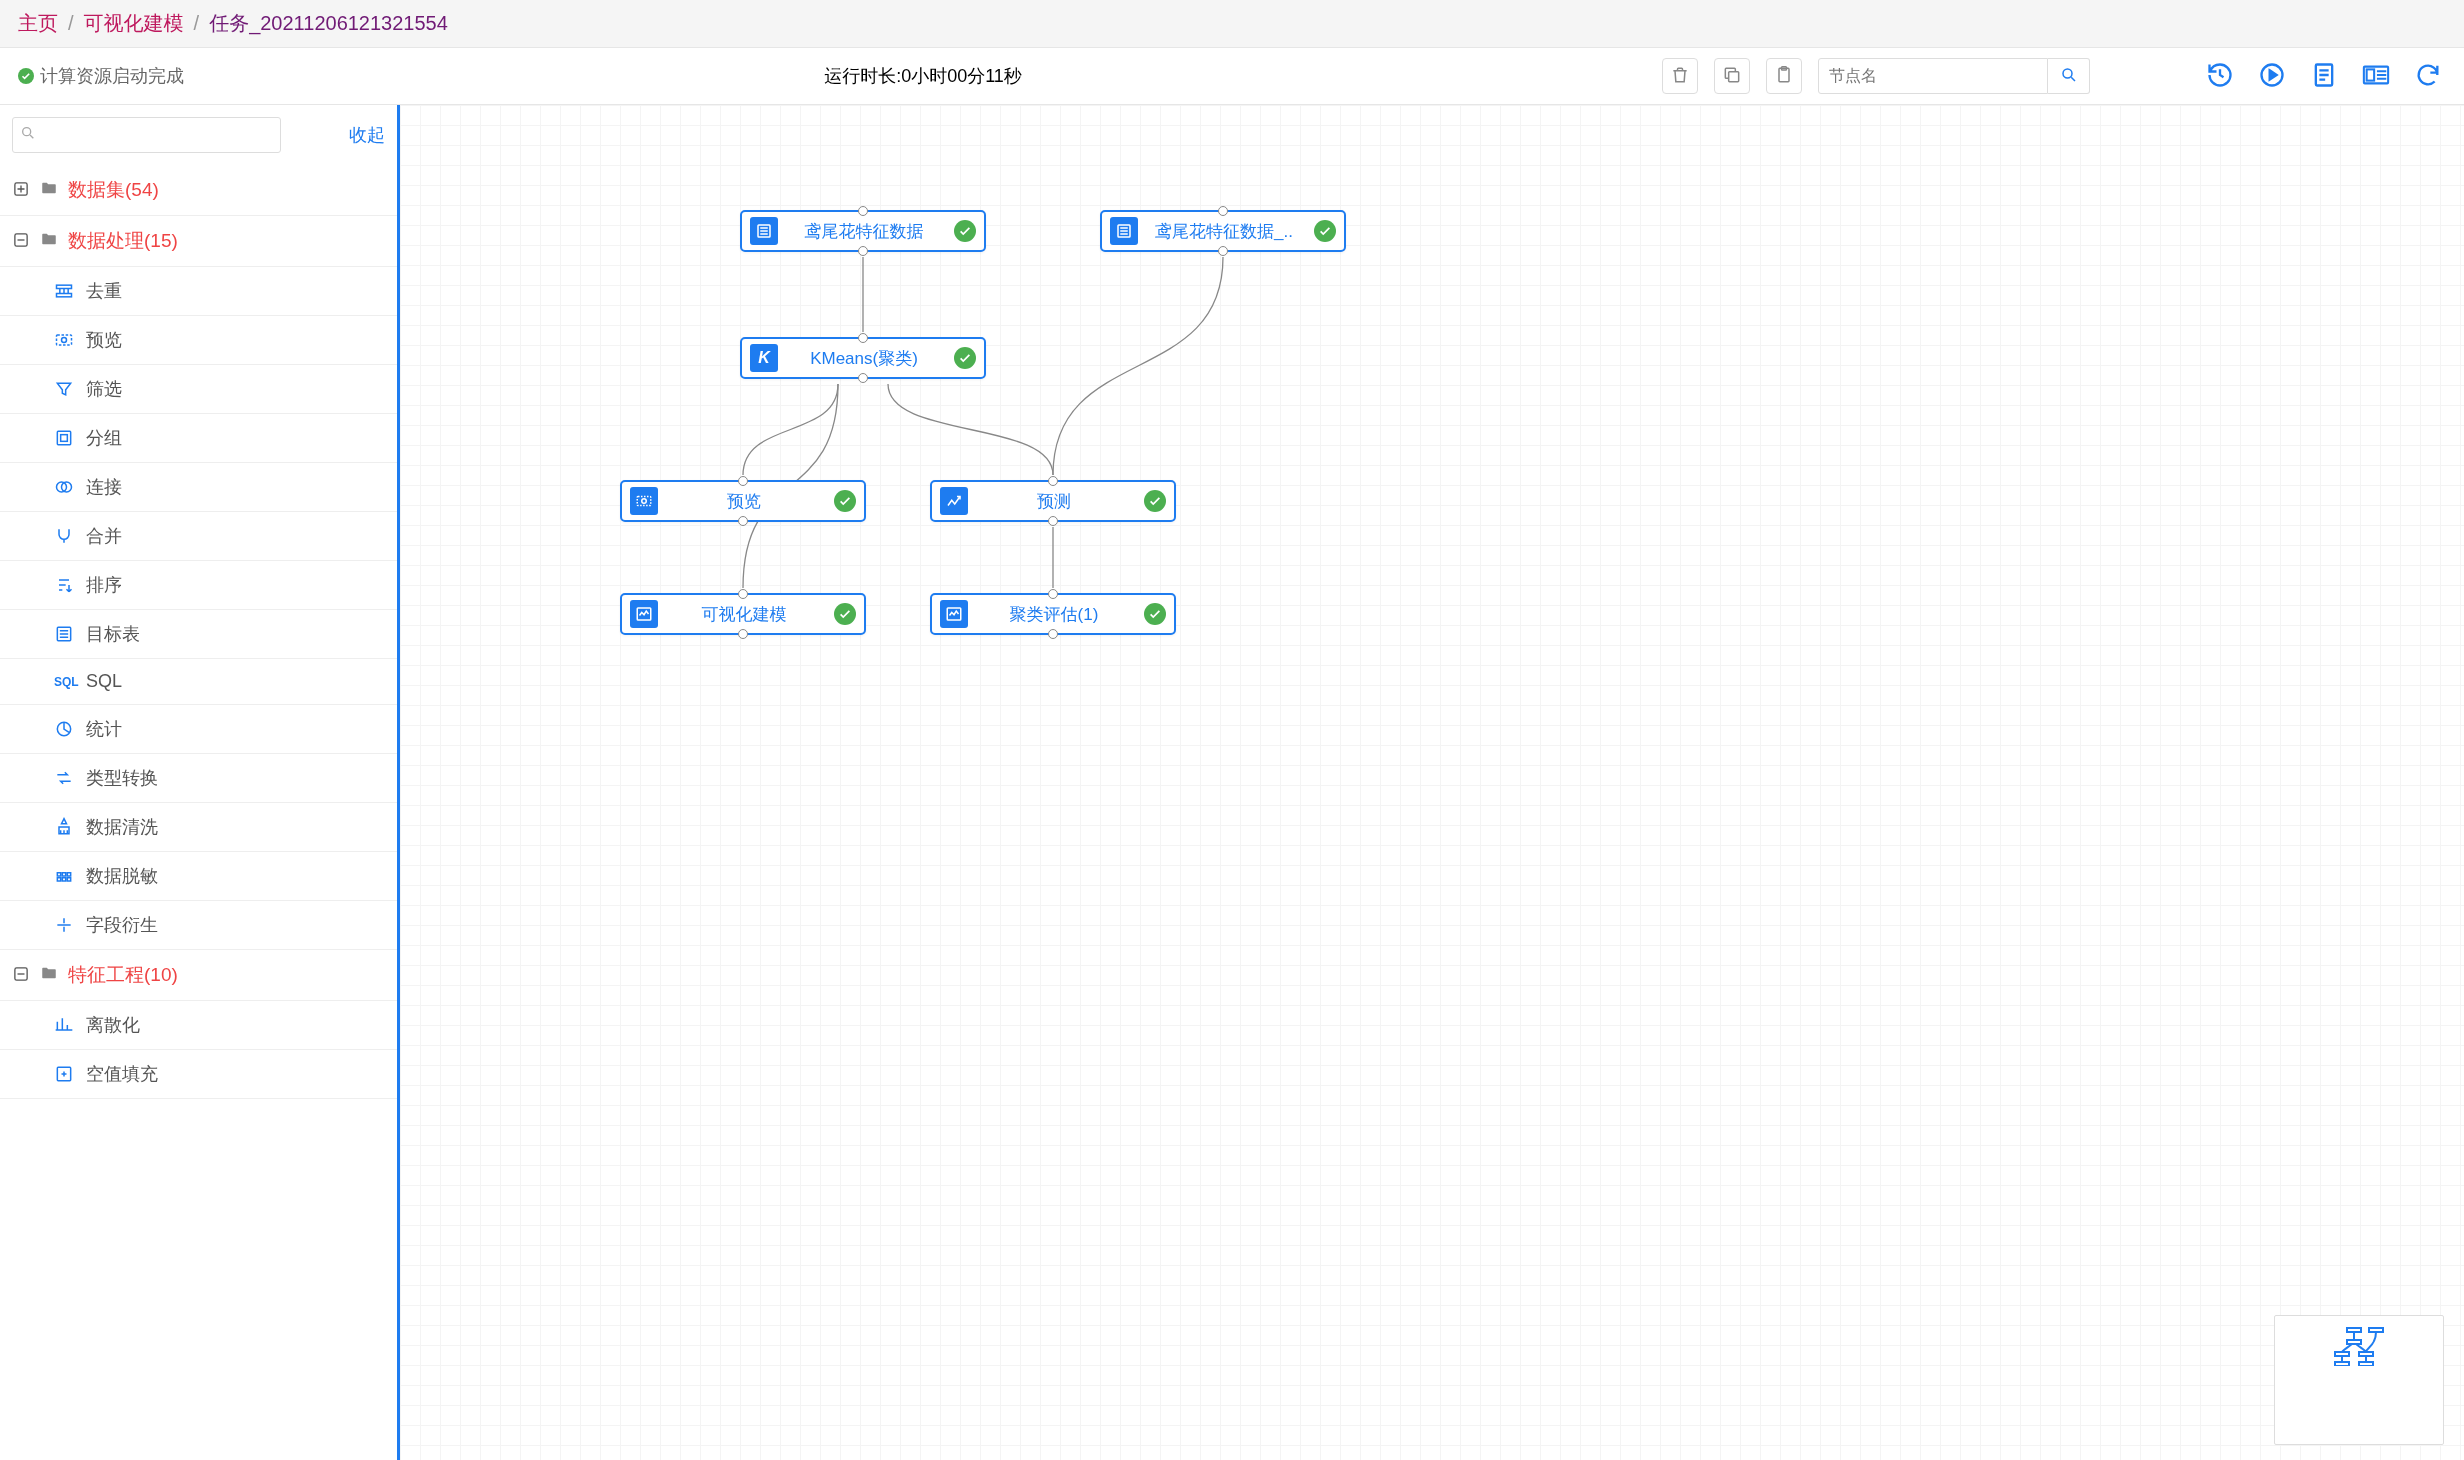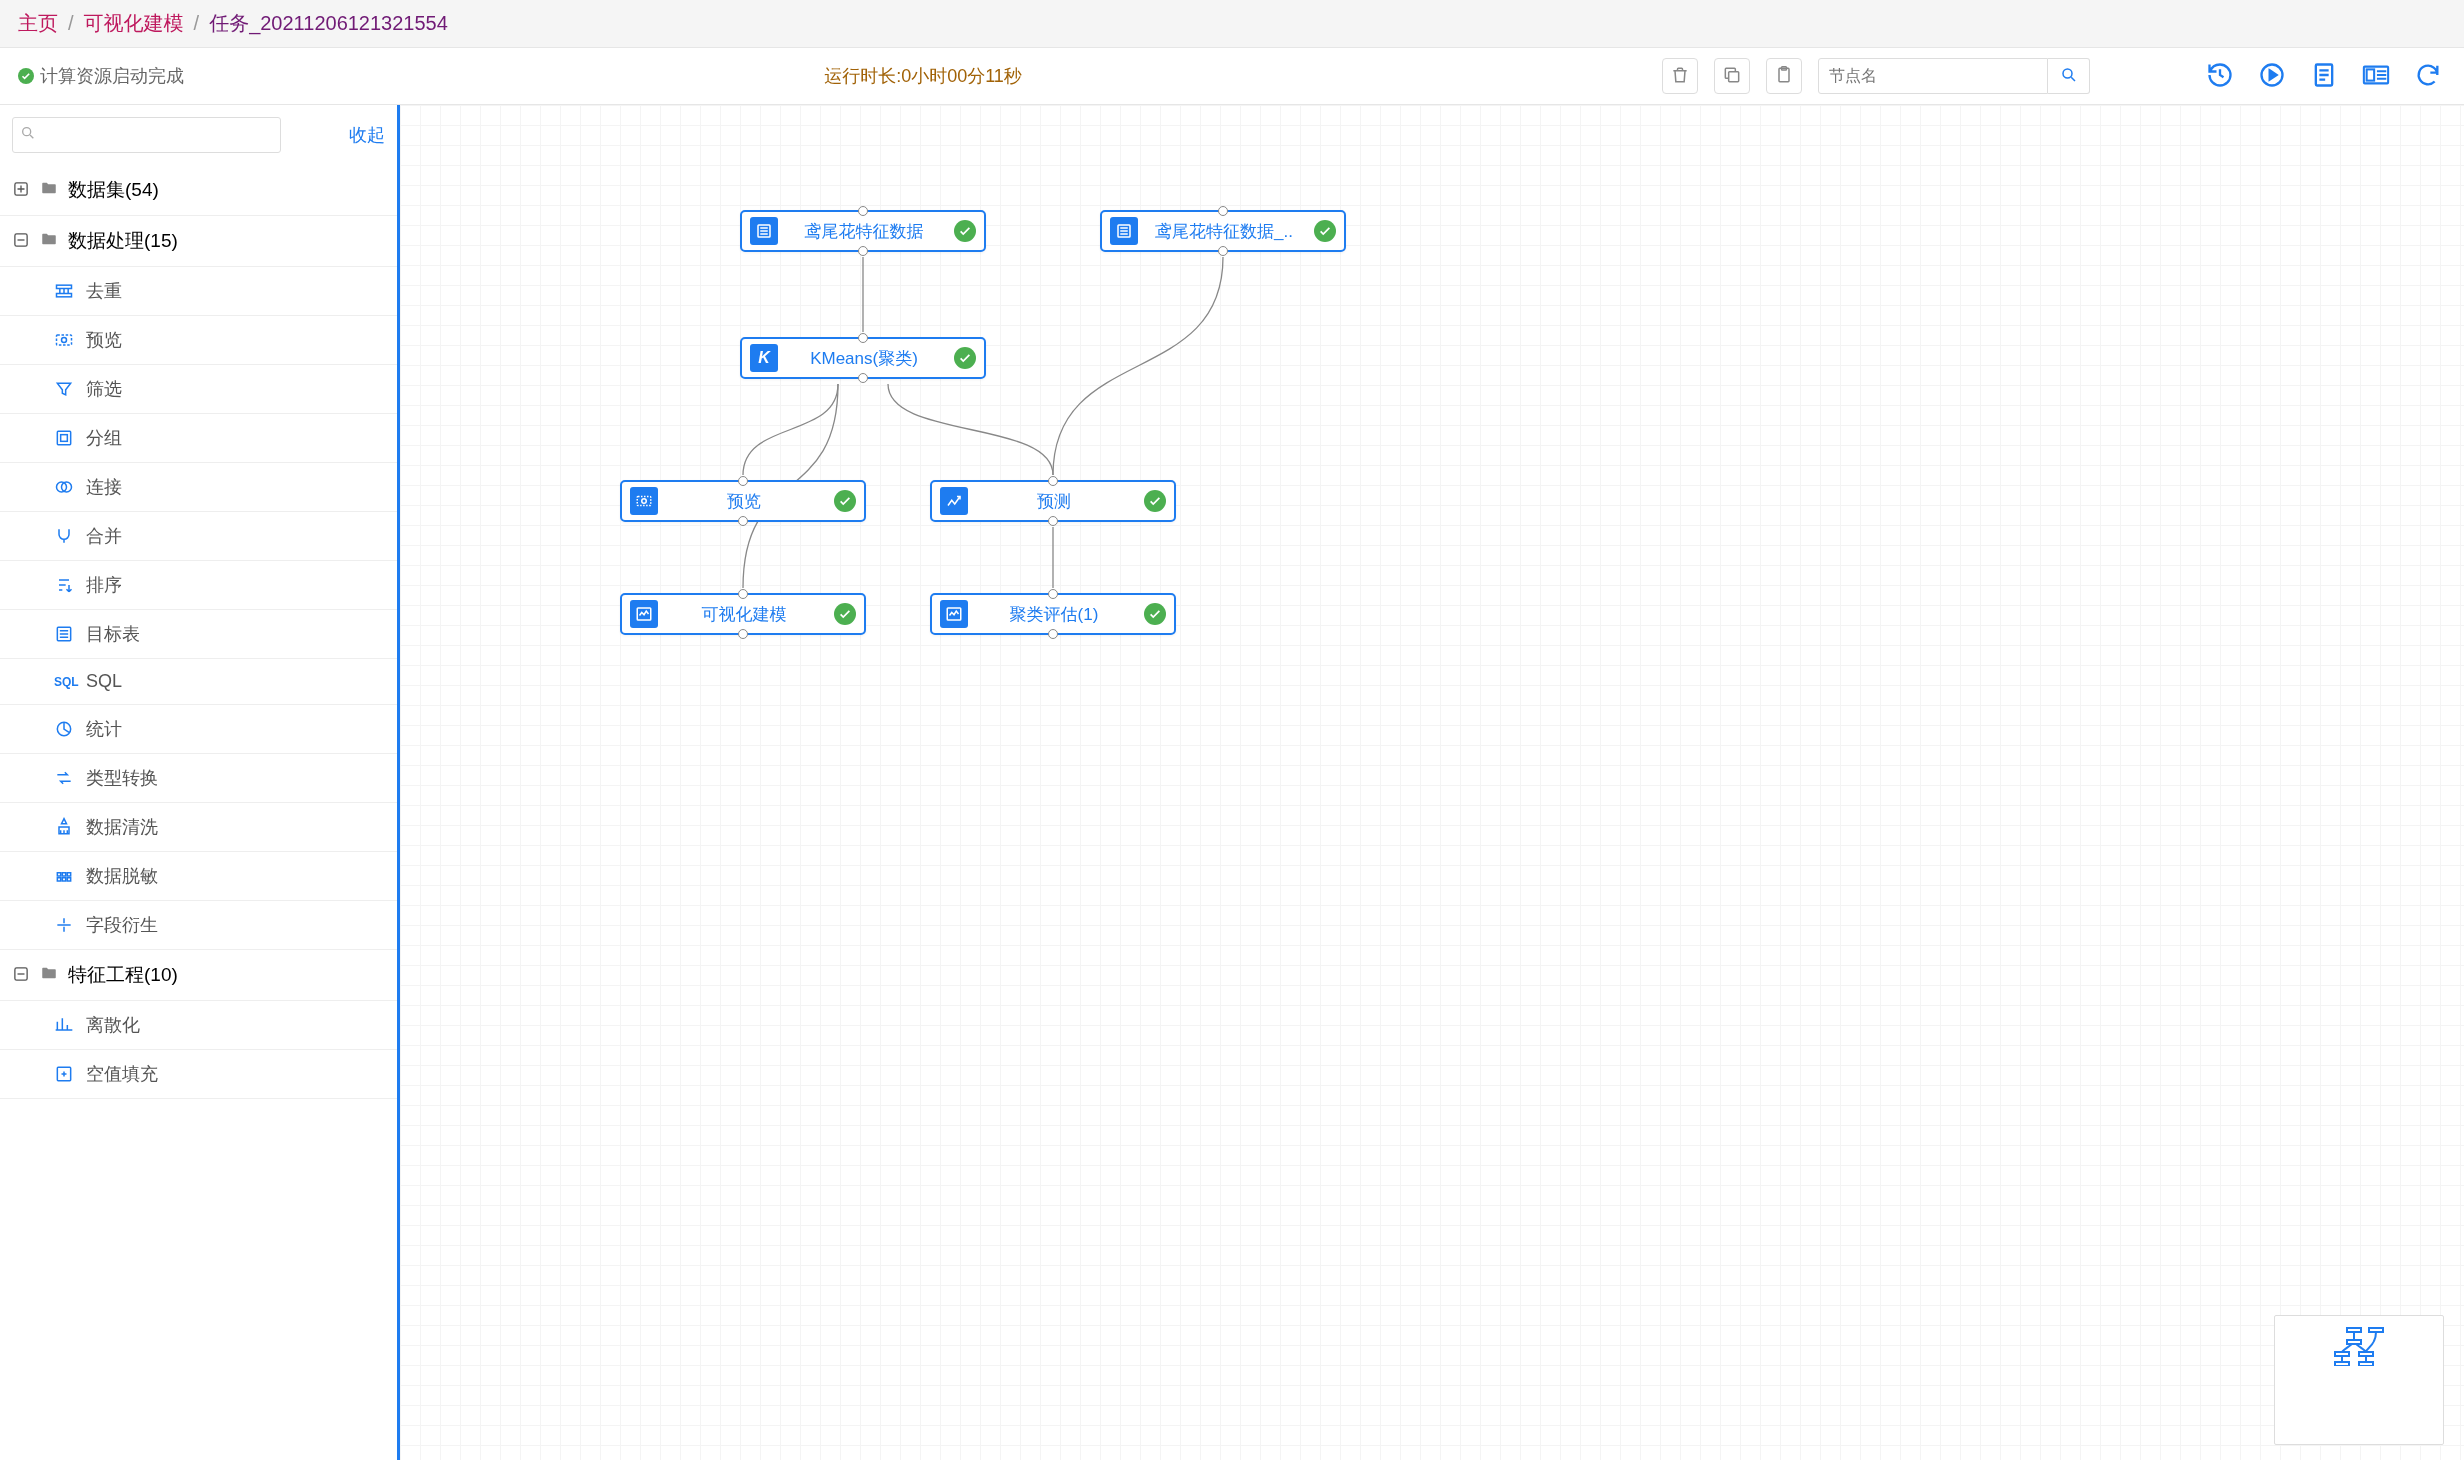--- a/index.html
+++ b/index.html
@@ -16,21 +16,21 @@
 
 
 .toolbar {
   display:flex; align-items:center; gap:16px;
   padding:10px 18px; border-bottom:1px solid #e6e6e6; background:#fff;
   font-size:18px;
 }
 .status { display:flex; align-items:center; gap:6px; color:#666; }
 .status .dot-icon svg { display:block; }
 .toolbar .spacer { flex:1; }
-.runtime { color:#a16207; font-size:18px; }
+.runtime { color:#000000; font-size:18px; }
 .tb-btn {
   width:36px; height:36px; display:flex; align-items:center; justify-content:center;
   border:1px solid #ddd; border-radius:4px; background:#fff; cursor:pointer; color:#888;
 }
 .tb-btn svg { width:20px; height:20px; }
 .tb-btn.nobord { border:none; color:#1e7cf0; }
 .tb-btn.nobord svg{width:28px;height:28px;}
 .search-wrap { display:flex; }
 .search-wrap input {
   width:230px; height:36px; border:1px solid #ddd; border-radius:3px 0 0 3px;
@@ -54,21 +54,21 @@
   flex:1; height:36px; border:1px solid #ddd; border-radius:3px; padding:0 30px 0 10px;
   font-size:16px; outline:none;
 }
 .side-search .collapse { color:#1e7cf0; cursor:pointer; font-size:18px; white-space:nowrap; }
 .side-search .wrap { position:relative; flex:1; }
 .side-search .mag { position:absolute; left:8px; top:50%; transform:translateY(-50%); color:#aaa; }
 .side-search input { padding-left:30px; }
 
 .cat {
   display:flex; align-items:center; gap:10px; padding:12px 14px; font-size:19px;
-  color:#000000; border-bottom:1px solid #eee; cursor:pointer;
+  color:#ef4444; border-bottom:1px solid #eee; cursor:pointer;
 }
 .cat .toggle { width:16px; height:16px; display:inline-flex; }
 .cat .folder { color:#888; }
 .sub {
   display:flex; align-items:center; gap:12px; padding:12px 14px 12px 54px;
   font-size:18px; color:#555; border-bottom:1px solid #eee; cursor:grab;
 }
 .sub .ico { width:20px; height:20px; color:#1e7cf0; display:inline-flex; align-items:center; }
 
 

